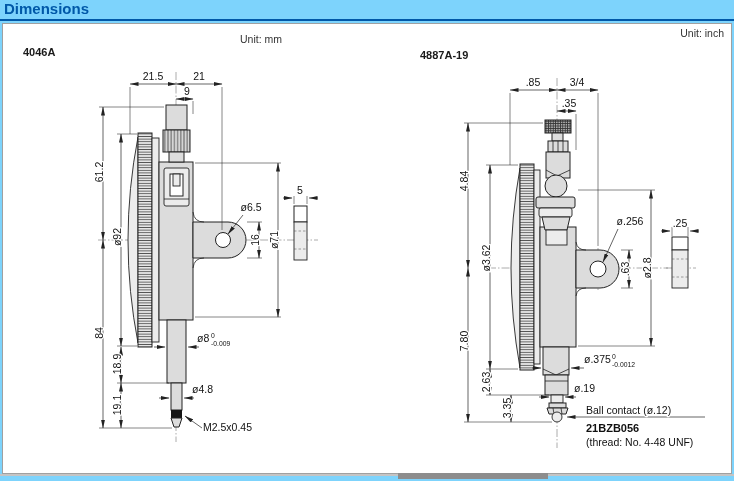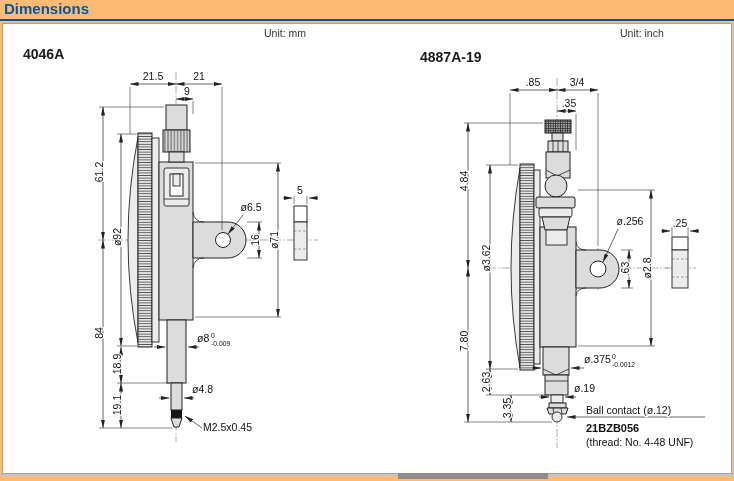--- a/index.html
+++ b/index.html
@@ -1,24 +1,24 @@
 <!DOCTYPE html>
 <html><head>
 <meta charset="utf-8">
 <style>
   html,body{margin:0;padding:0;background:#fff;}
-  #screen{position:relative;width:734px;height:481px;background:#fdba74;overflow:hidden;
+  #screen{position:relative;width:734px;height:481px;background:#7dd3fc;overflow:hidden;
           font-family:"Liberation Sans",sans-serif;}
   .heading{position:absolute;left:4px;top:0px;font-size:15px;font-weight:bold;color:#0058a8;}
   .heading-rule{position:absolute;left:0;top:19px;width:734px;height:2px;background:#0058a8;}
   .panel-box{position:absolute;left:2px;top:23px;width:728px;height:449px;border:1px solid #a0a0a0;background:#fff;}
   .unit-label{position:absolute;top:27px;font-size:10.5px;color:#333;}
-  #unit-mm{left:240px;width:90px;text-align:center;}
-  #unit-inch{left:620px;width:90px;text-align:left;}
-  .model-label{position:absolute;font-size:14px;font-weight:bold;color:#1a1a1a;}
+  #unit-mm{left:240px;width:90px;text-align:left;margin-top:6px;}
+  #unit-inch{left:634px;width:90px;text-align:right;}
+  .model-label{position:absolute;font-size:11px;font-weight:bold;color:#1a1a1a;}
   #model-left{left:23px;top:46px;}
   #model-right{left:413px;top:49px;margin-left:7px;}
   svg{position:absolute;left:0;top:0;}
   .ol  {fill:#dcdcdc;stroke:#222;stroke-width:1;}
   .ol2 {fill:#ececec;stroke:#222;stroke-width:0.9;}
   .wh  {fill:#fff;stroke:#222;stroke-width:1;}
   .ln  {stroke:#222;stroke-width:0.8;fill:none;}
   .dim {stroke:#222;stroke-width:0.7;fill:none;marker-start:url(#ar);marker-end:url(#ar);}
   .lead{stroke:#222;stroke-width:0.7;fill:none;marker-end:url(#ar);}
   .ext {stroke:#222;stroke-width:0.55;fill:none;}

